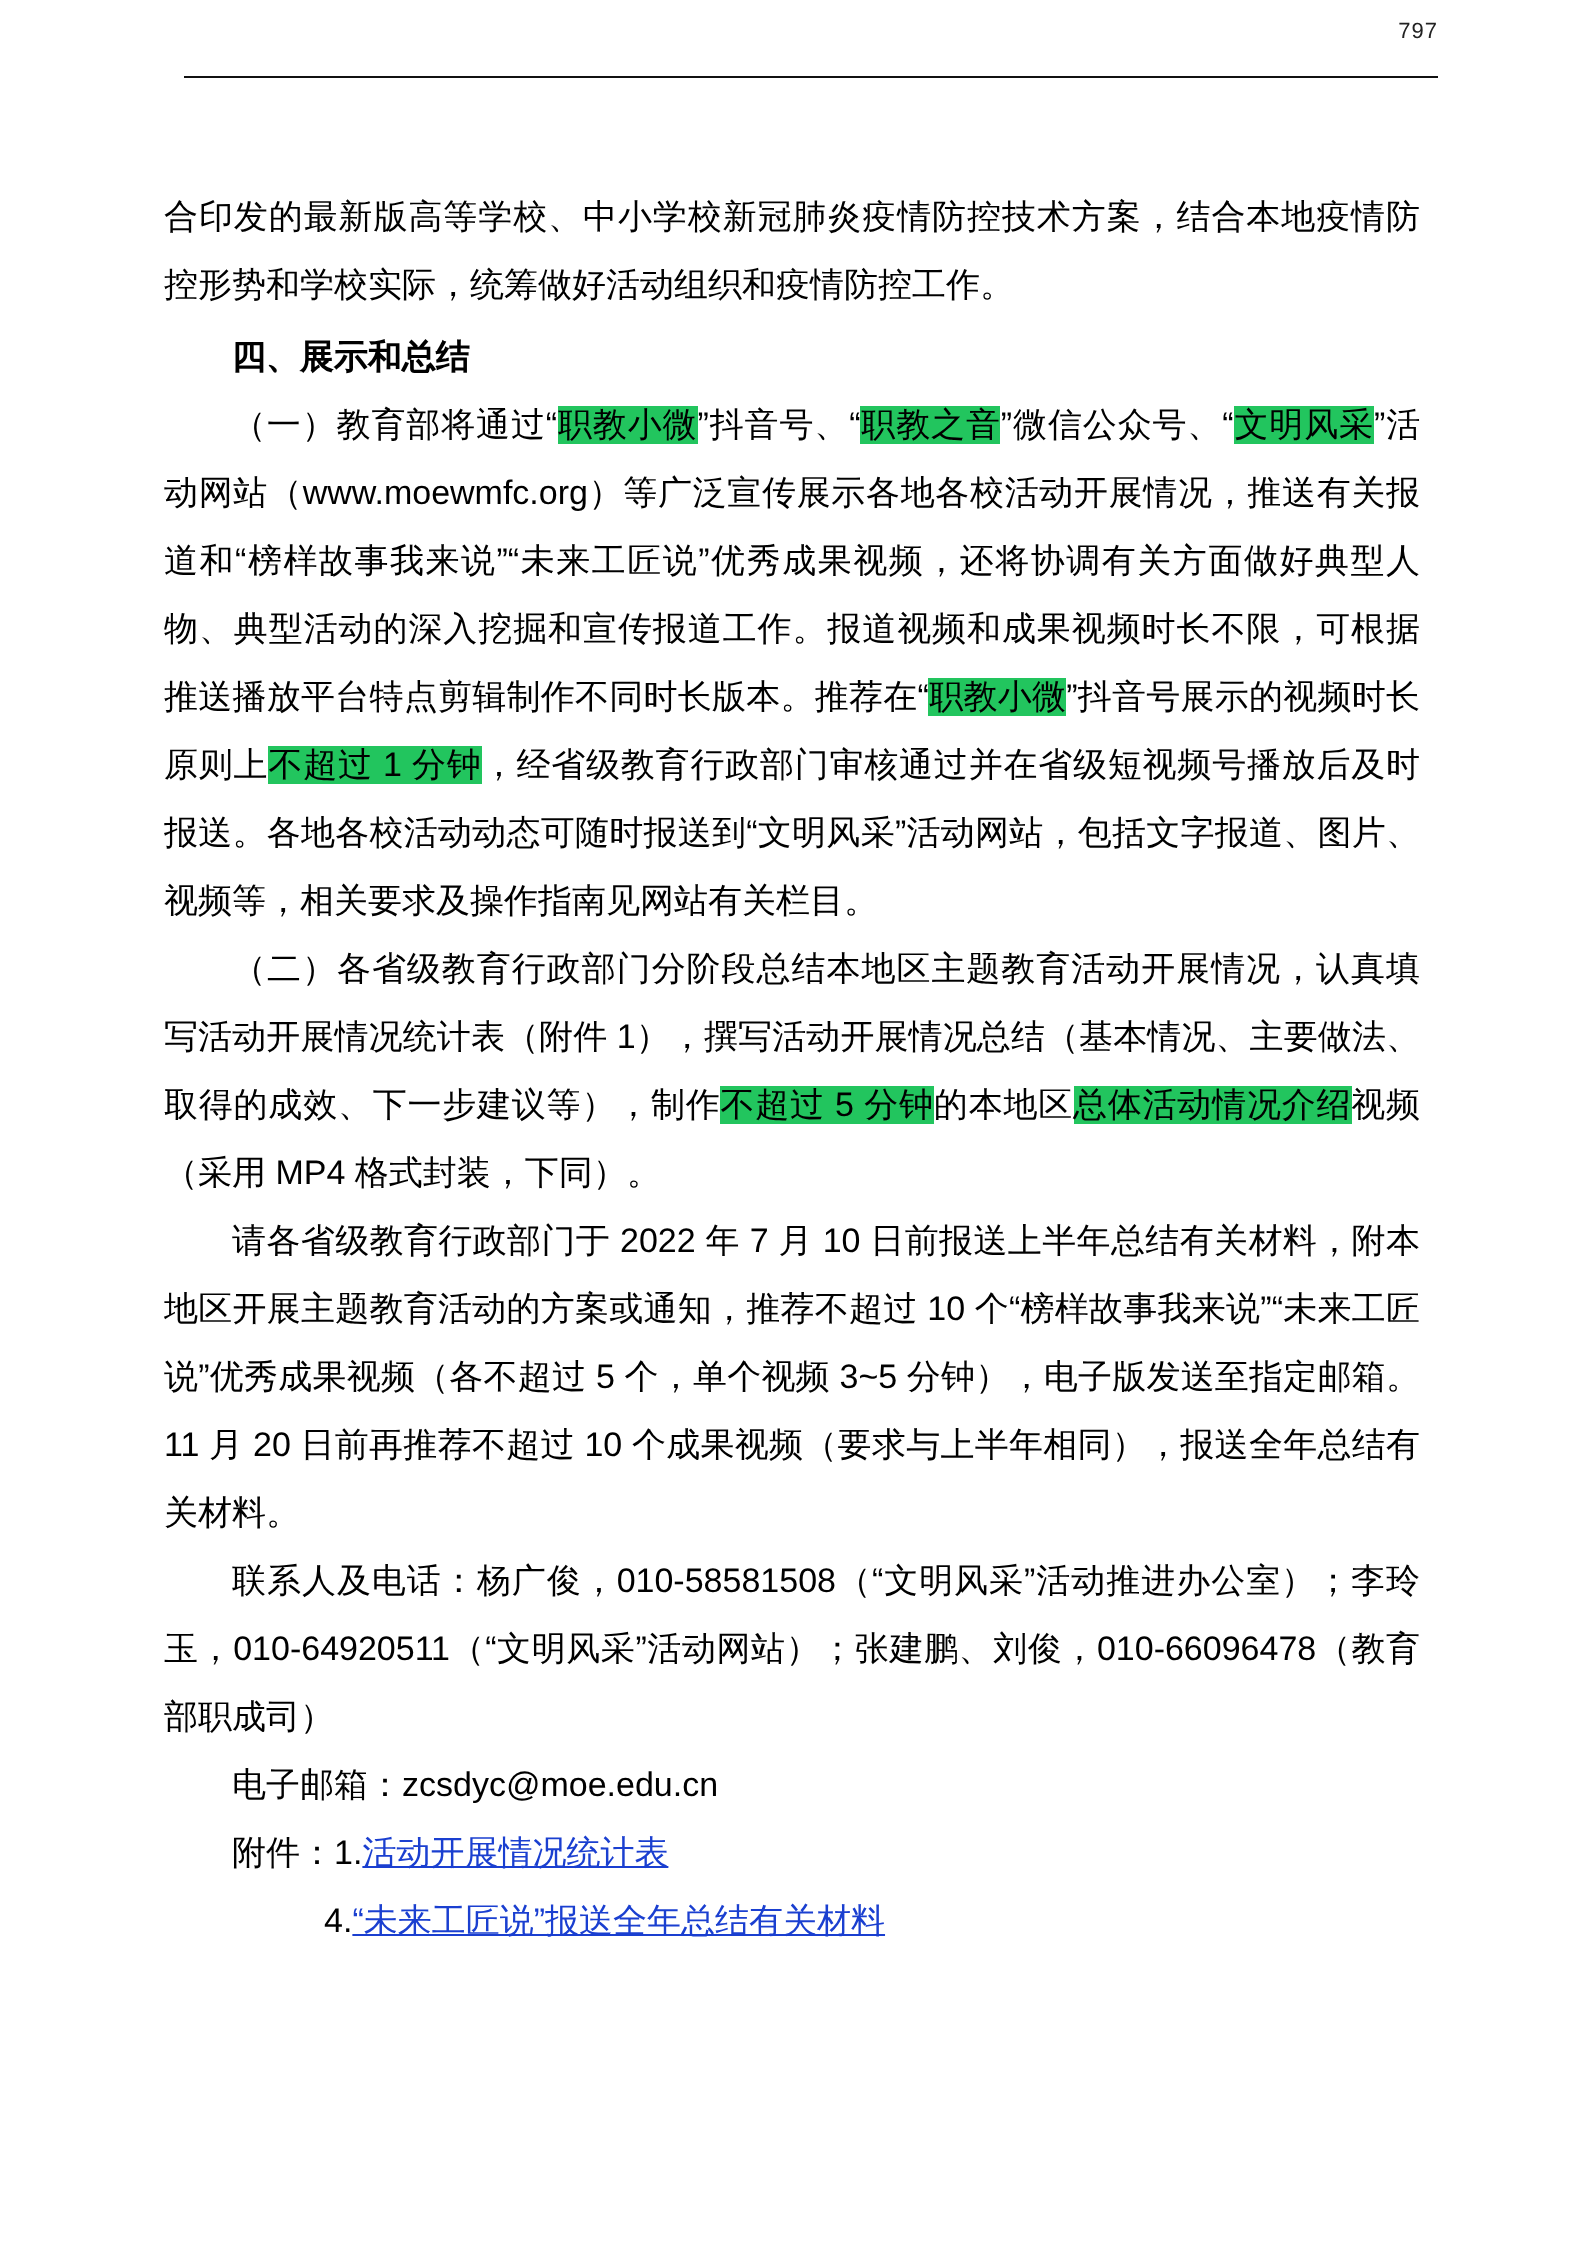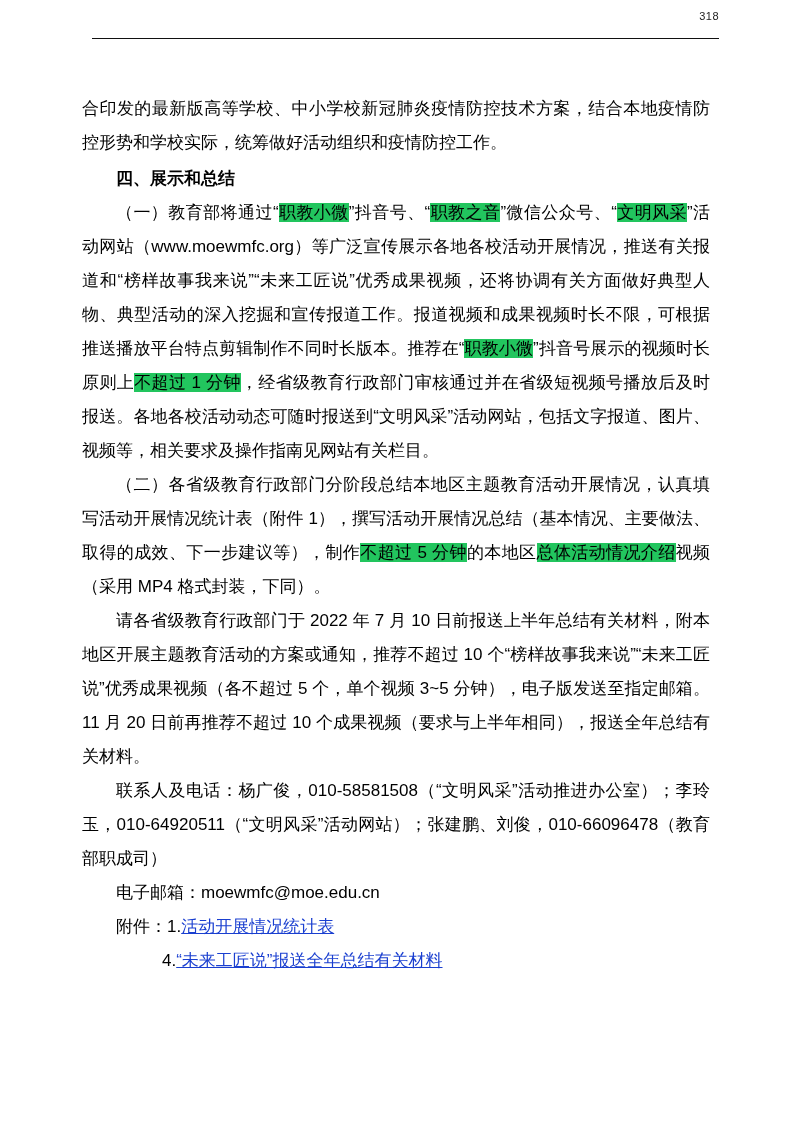--- a/index.html
+++ b/index.html
@@ -74,39 +74,39 @@
   .attach-line.sub {
     text-indent: 80px;
   }
   .nowrap { white-space: nowrap; }
 </style>
 </head>
 <body>
 
 <div class="page">
 
-  <div class="page-number">318</div>
+  <div class="page-number">797</div>
   <div class="header-rule"></div>
 
   <div class="content">
 
     <p><span>合印发的最新版高等学校、中小学校新冠肺炎疫情防控技术方案，结合本地疫情防控形势和学校实际，统筹做好活动组织和疫情防控工作。</span></p>
 
     <p class="heading"><span>四、展示和总结</span></p>
 
     <p class="indent2"><span>（一）教育部将通过</span>“<span class="hl">职教小微</span>”<span>抖音号、</span>“<span class="hl">职教之音</span>”<span>微信公众号、</span>“<span class="hl">文明风采</span>”<span>活动网站（www.moewmfc.org）等广泛宣传展示各地各校活动开展情况，推送有关报道和“榜样故事我来说”“未来工匠说”优秀成果视频，还将协调有关方面做好典型人物、典型活动的深入挖掘和宣传报道工作。报道视频和成果视频时长不限，可根据推送播放平台特点剪辑制作不同时长版本。推荐在</span>“<span class="hl">职教小微</span>”<span>抖音号展示的视频时长原则上</span><span class="hl nowrap">不超过 1 分钟</span><span>，经省级教育行政部门审核通过并在省级短视频号播放后及时报送。各地各校活动动态可随时报送到“文明风采”活动网站，包括文字报道、图片、视频等，相关要求及操作指南见网站有关栏目。</span></p>
 
     <p class="indent2"><span>（二）各省级教育行政部门分阶段总结本地区主题教育活动开展情况，认真填写活动开展情况统计表（附件 1），撰写活动开展情况总结（基本情况、主要做法、取得的成效、下一步建议等），制作</span><span class="hl nowrap">不超过 5 分钟</span><span>的本地区</span><span class="hl">总体活动情况介绍</span><span>视频（采用 MP4 格式封装，下同）。</span></p>
 
 
     <p class="indent2"><span>请各省级教育行政部门于 2022 年 7 月 10 日前报送上半年总结有关材料，附本地区开展主题教育活动的方案或通知，推荐不超过 10 个“榜样故事我来说”“未来工匠说”优秀成果视频（各不超过 5 个，单个视频 3~5 分钟），电子版发送至指定邮箱。11 月 20 日前再推荐不超过 10 个成果视频（要求与上半年相同），报送全年总结有关材料。</span></p>
 
     <p class="indent2"><span>联系人及电话：杨广俊，010-58581508（“文明风采”活动推进办公室）；李玲玉，010-64920511（“文明风采”活动网站）；张建鹏、刘俊，010-66096478（教育部职成司）</span></p>
 
-    <p class="indent2"><span>电子邮箱：</span><span>moewmfc@moe.edu.cn</span></p>
+    <p class="indent2"><span>电子邮箱：</span><span>zcsdyc@moe.edu.cn</span></p>
 
     <div class="attach-list">
       <p class="attach-line"><span>附件：</span><span>1.</span><span class="link">活动开展情况统计表</span></p>
       <p class="attach-line sub"><span>4.</span><span class="link">“未来工匠说”报送全年总结有关材料</span></p>
     </div>
 
   </div>
 </div>
 
 </body></html>

